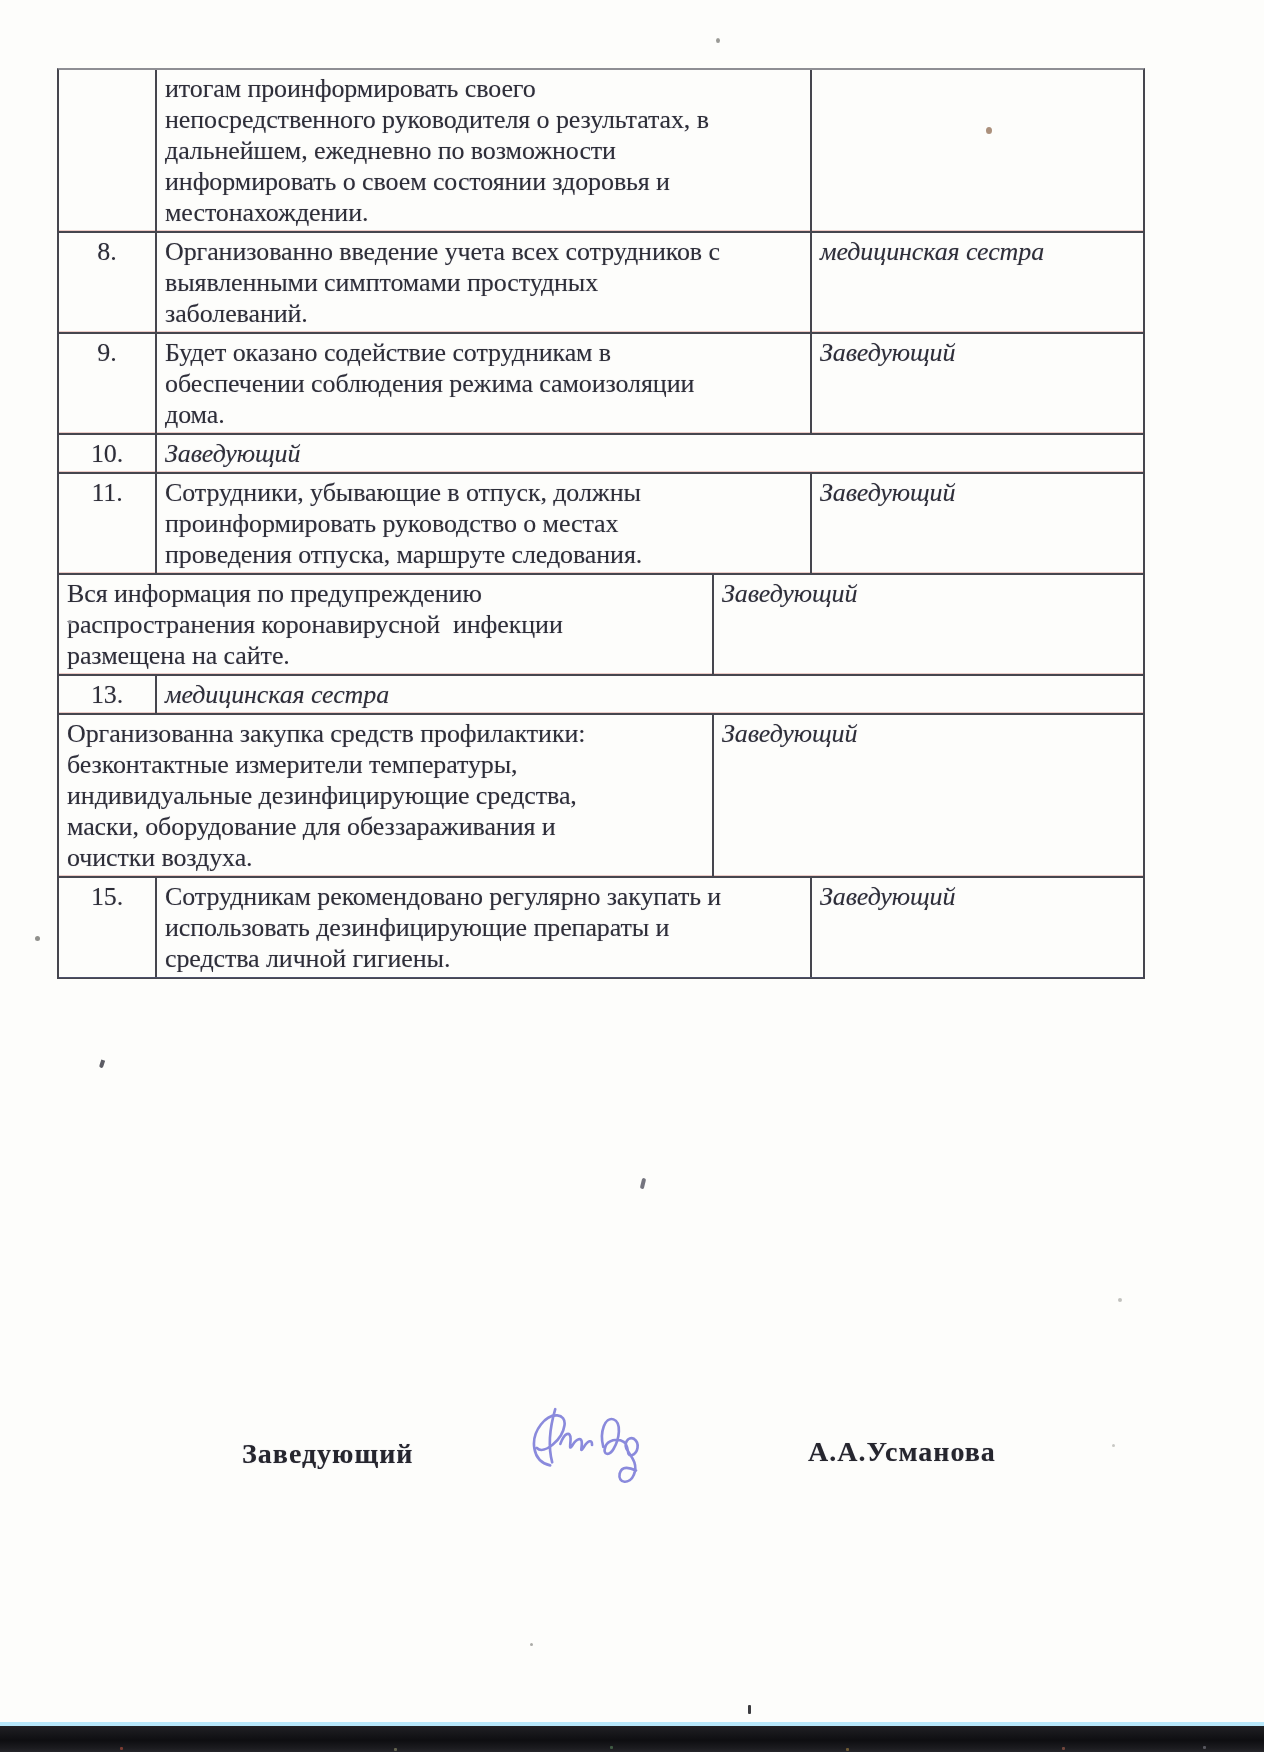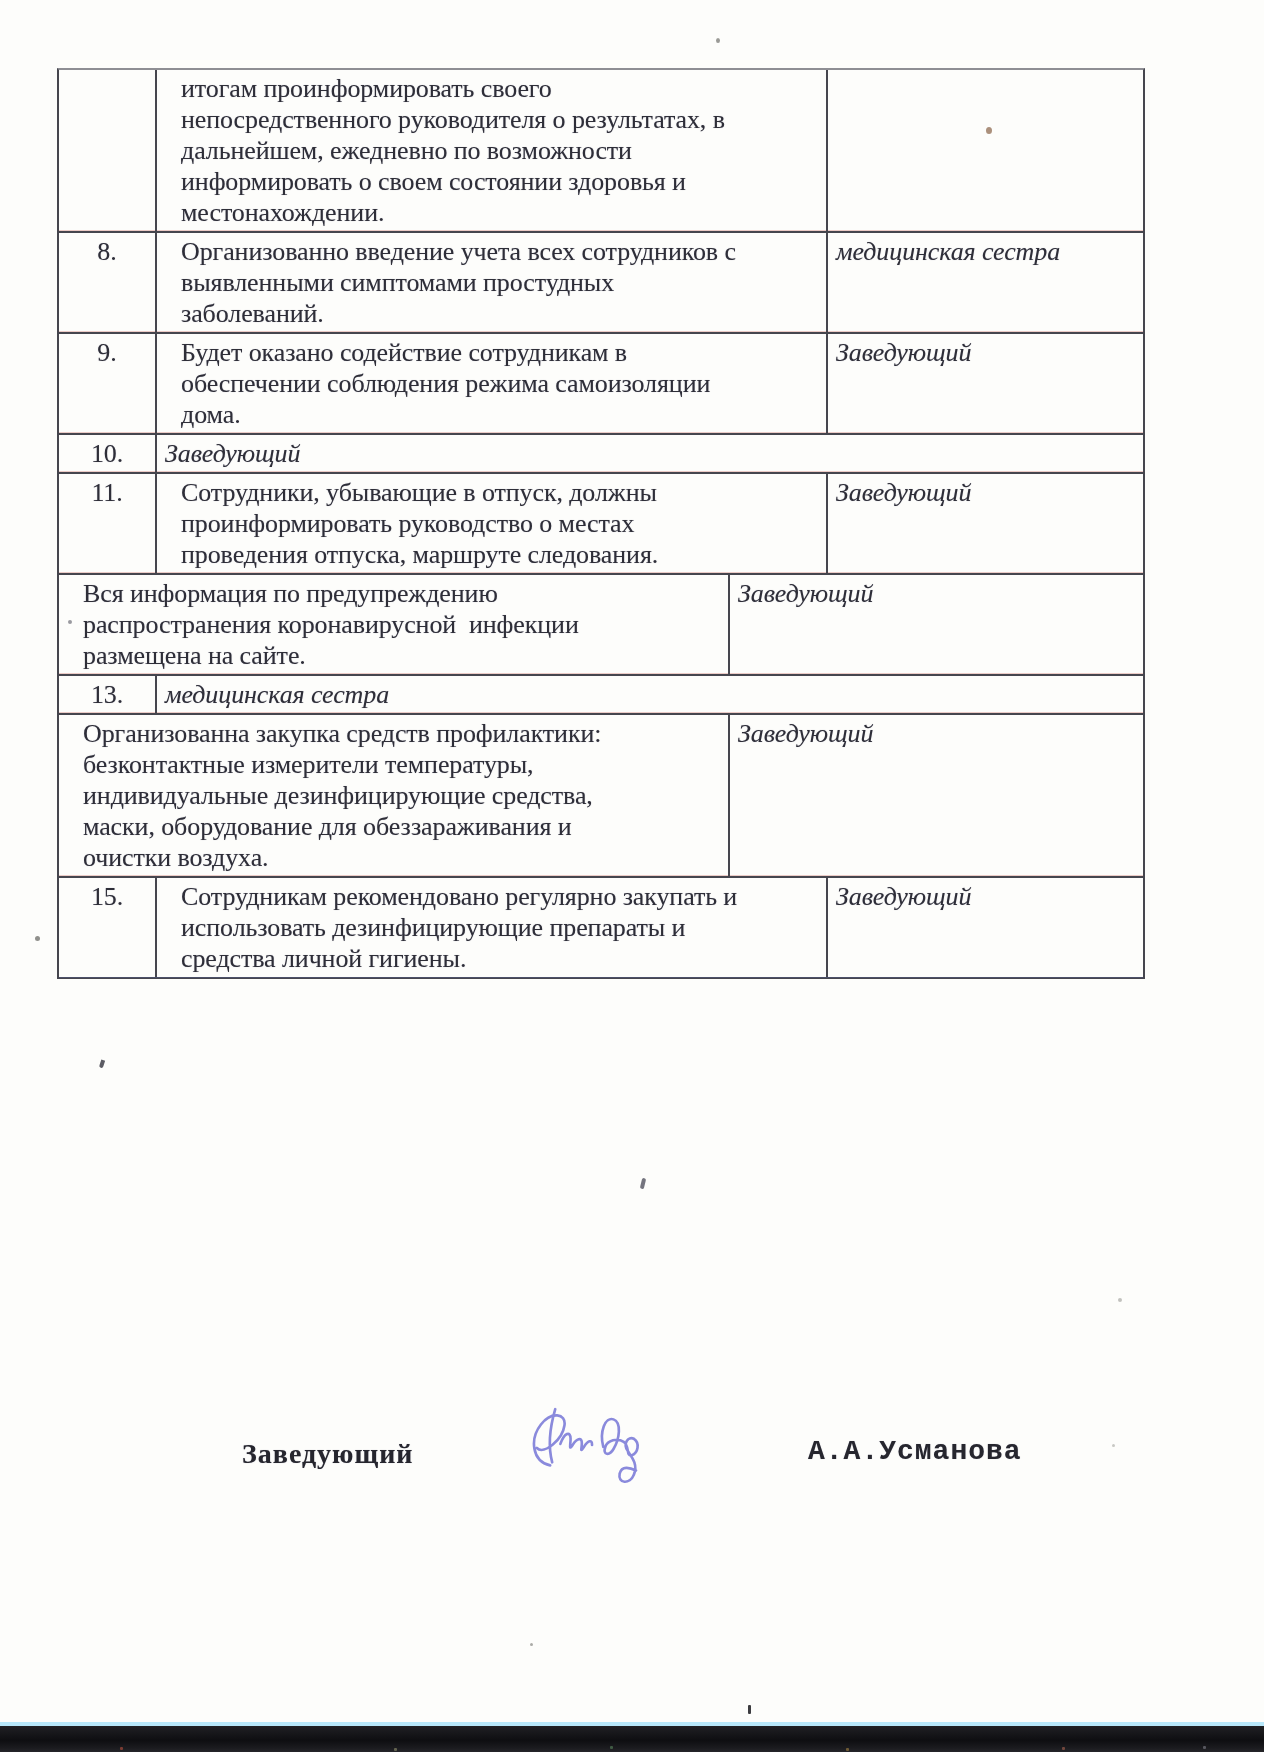--- a/index.html
+++ b/index.html
@@ -40,38 +40,37 @@
   }
   .cell.num{
     width:98px;
     border-right:2px solid #46464e;
     text-align:center;
     padding-left:2px;padding-right:2px;
   }
   .cell.act{
     width:655px;
     border-right:2px solid #46464e;
-    margin-left:16px;
   }
   .cell.resp{
     flex:1;
     font-style:italic;
   }
   
   .sig-label{
     position:absolute;
     font-size:28px;
     font-weight:bold;
     letter-spacing:1px;
     color:#26262e;
     text-shadow:0 0 1px rgba(70,70,105,.35);
     white-space:pre;
   }
   #sig-role{left:242px;top:1438px;}
-  #sig-name{left:808px;top:1436px;font-family:Liberation Mono, monospace;}
+  #sig-name{left:808px;top:1436px;}
   .sig-svg{
     position:absolute;
     left:520px;top:1402px;
     width:140px;height:92px;
   }
   
   .speck{position:absolute;border-radius:50%;}
   .edge-cyan{
     position:absolute;left:0;top:1722px;width:1264px;height:4px;
     background:#b7e7fa;

